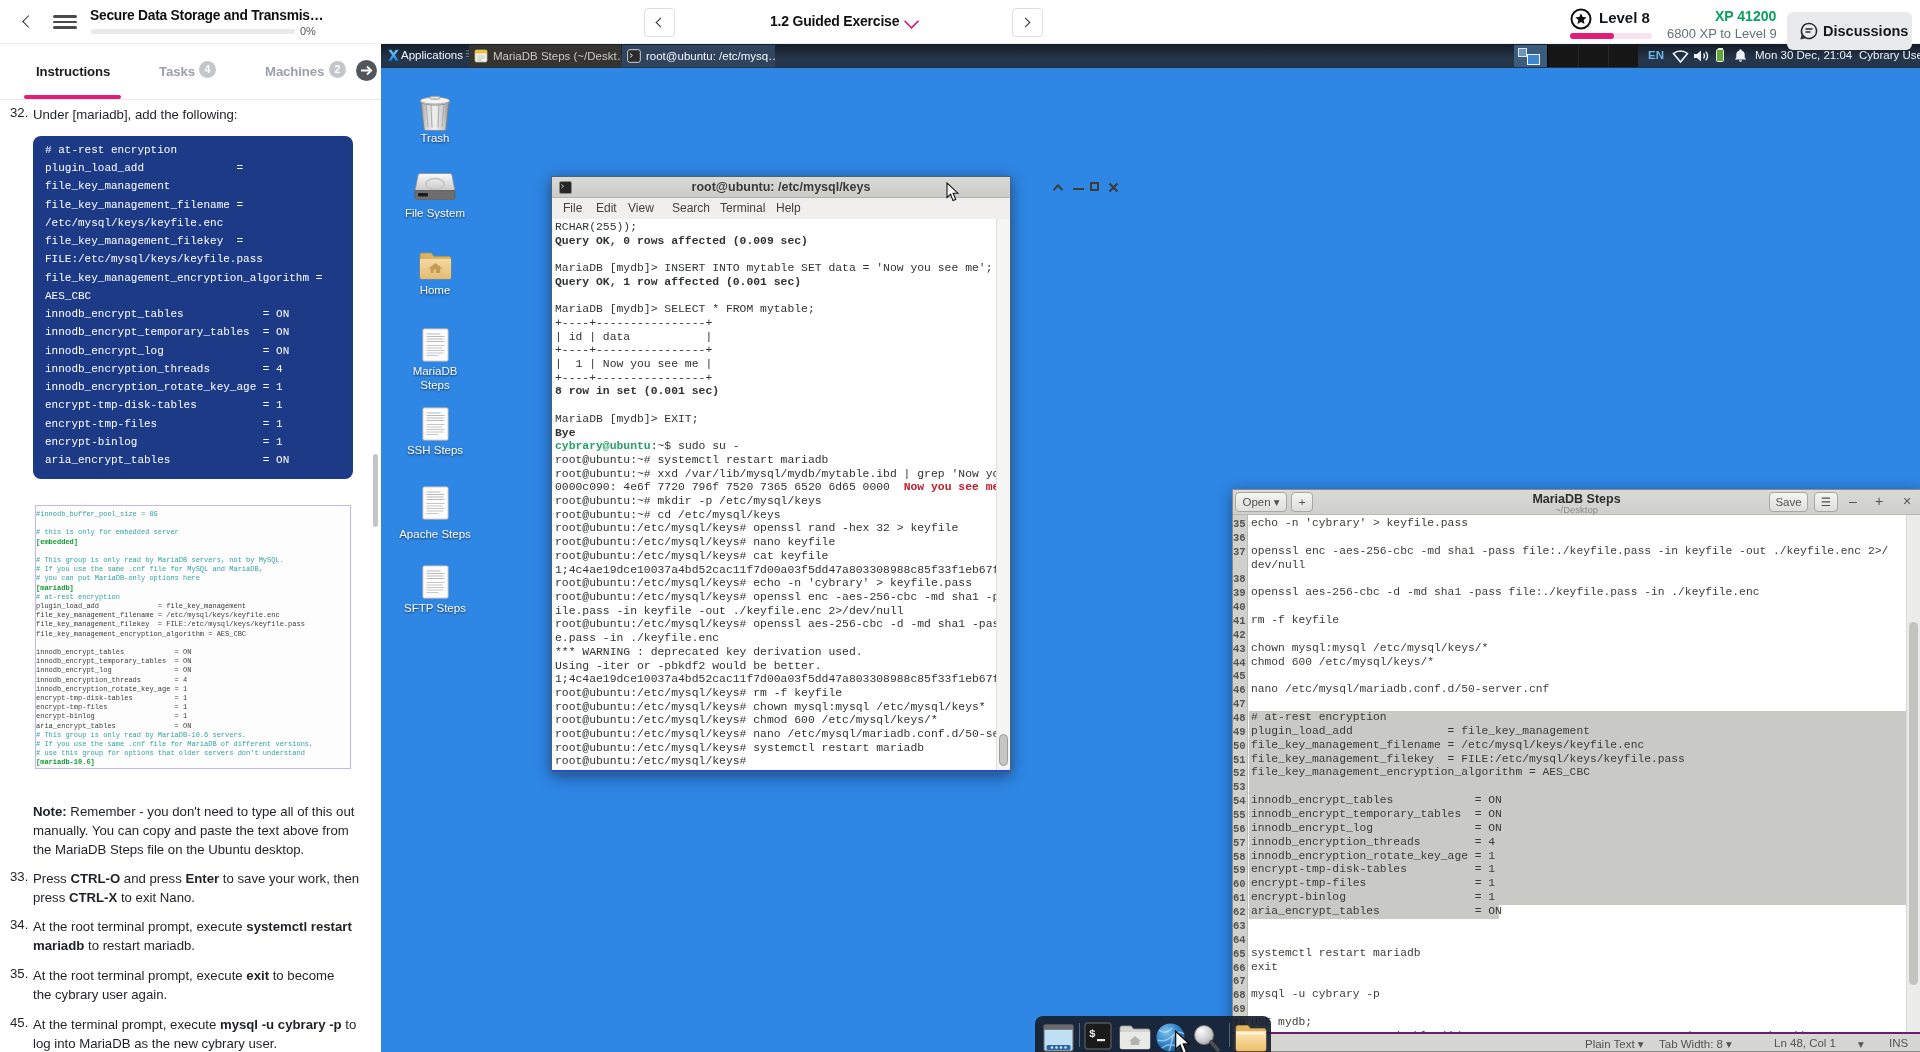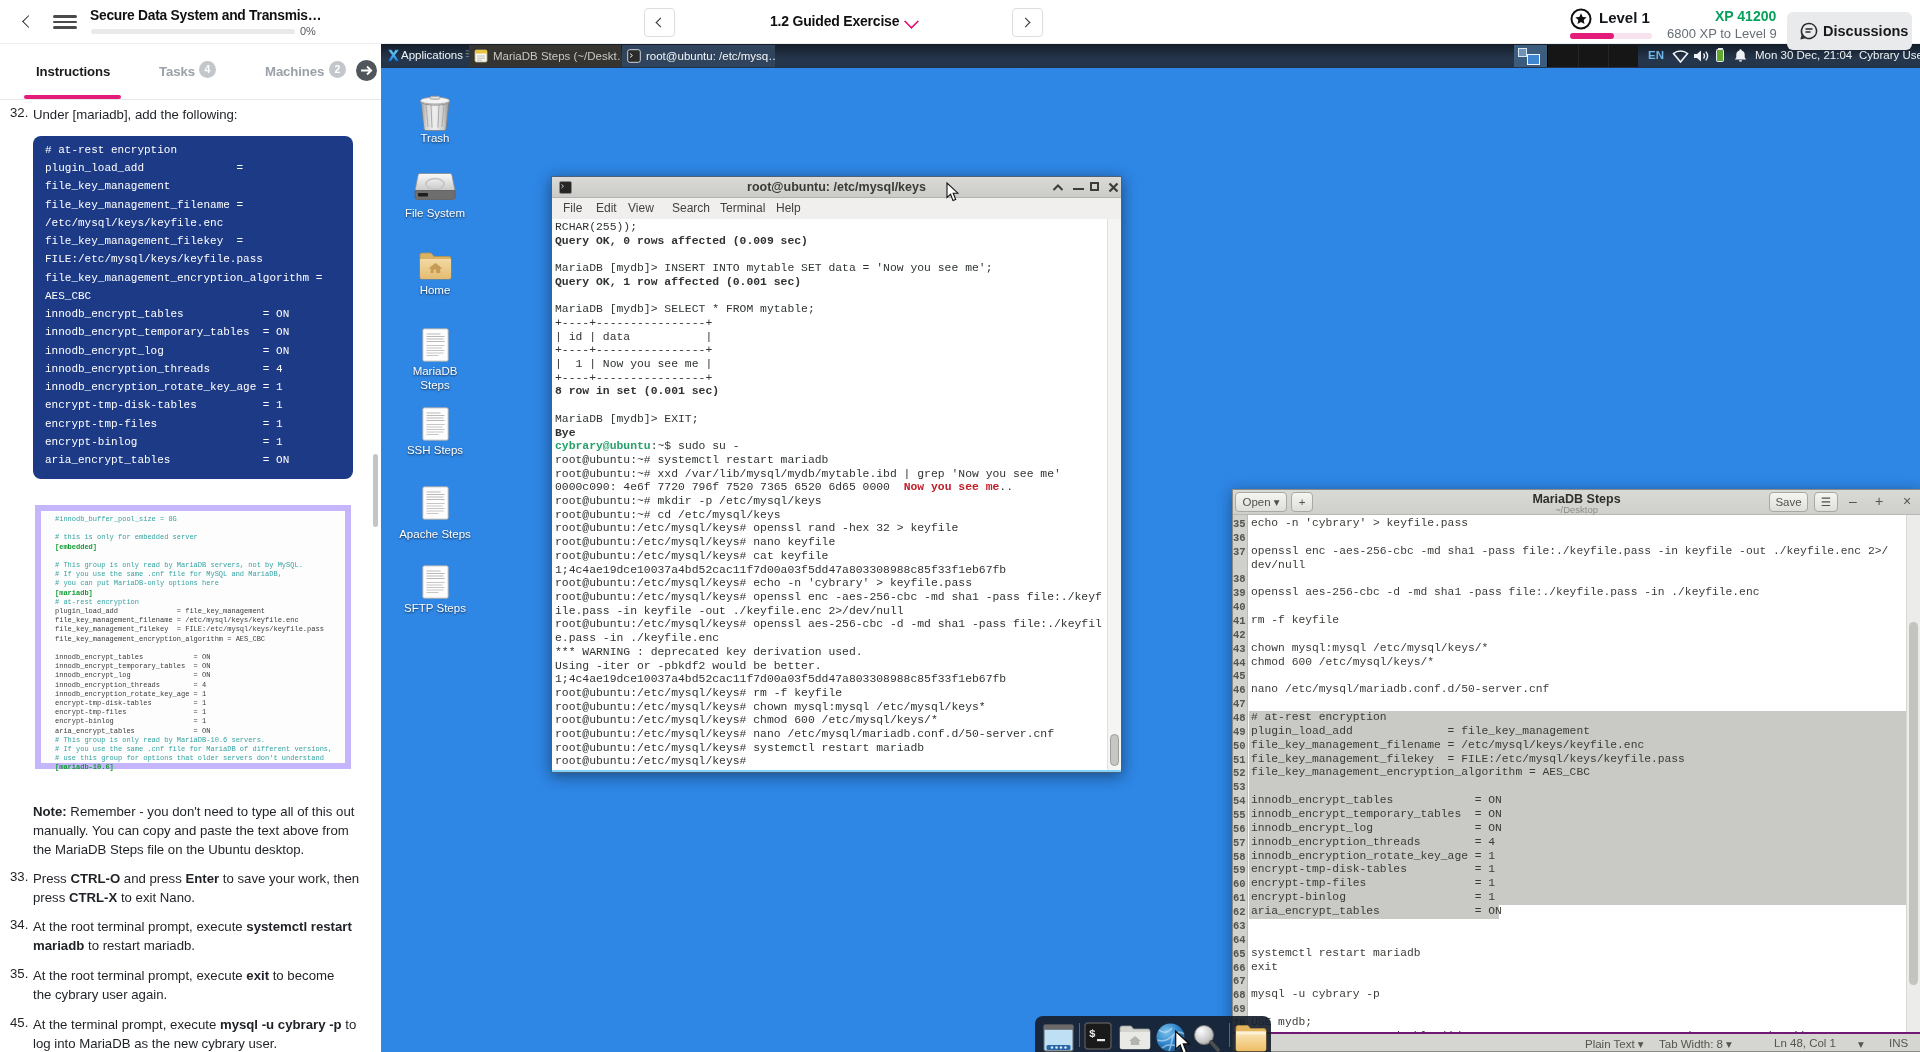--- a/index.html
+++ b/index.html
@@ -37,36 +37,36 @@
 .badge { position:absolute; top:17px; width:17px; height:17px; border-radius:50%; background:#c3c7cc; color:#fff; font-size:10.5px; font-weight:bold; text-align:center; line-height:17px; }
 #bdg1 { left:199px; } #bdg2 { left:329px; }
 #tabarrow { position:absolute; left:356px; top:16px; width:21px; height:21px; border-radius:50%; background:#51565c; color:#fff; }
 #tabunderline { position:absolute; left:24px; top:51px; width:97px; height:4px; background:#e31c79; border-radius:2px; }
 #lscroll { position:absolute; left:373px; top:410px; width:5px; height:73px; background:#c5c5c7; border-radius:3px; }
 #instr { position:absolute; left:0; top:57px; width:373px; height:951px; font-size:13.2px; color:#1e2125; }
 .stepnum { position:absolute; left:10px; }
 .steptxt { position:absolute; left:33px; line-height:19px; }
 #codeblock { position:absolute; left:33px; top:35px; width:320px; height:343px; background:#1d3a87; border-radius:8px; color:#fff;
   font-family:"Liberation Mono", monospace; font-size:11px; line-height:18.24px; padding:5px 12px; white-space:pre; }
-#nanoshot { position:absolute; left:35px; top:404px; width:316px; height:264px; background:#fdfdfd; border:6px solid #c4b5fd;
-  font-family:"Liberation Mono", monospace; font-size:7px; line-height:9.2px; padding:4px 14px; white-space:pre; color:#3a3a3a; }
+#nanoshot { position:absolute; left:35px; top:404px; width:316px; height:264px; background:#fdfdfd; border:1px solid #c4b5fd;
+  font-family:"Liberation Mono", monospace; font-size:7px; line-height:9.2px; padding:4px 0; white-space:pre; color:#3a3a3a; }
 #nanoshot .c { color:#35a3a3; } #nanoshot .g { color:#0f9b31; font-weight:bold; }
 
 #vm { position:absolute; left:381px; top:44px; width:1539px; height:1008px; background:#2e86e5; overflow:hidden; z-index:5; }
 #xpanel { position:absolute; left:0; top:0; width:1539px; height:24px; background:linear-gradient(#141d29,#26374d 65%, #233247); }
 #xpanel .app { position:absolute; left:20px; top:5px; color:#f2f5f8; font-size:11.5px; }
 .winbtn { position:absolute; top:1px; height:22px; font-size:11.5px; overflow:hidden; white-space:nowrap; }
 #wb1 { left:88px; width:152px; background:#353430; color:#c9c7c2; }
 #wb2 { left:241px; width:153px; background:#30445e; color:#f4f6f8; }
 .winbtn .lbl { position:absolute; left:24px; top:4px; }
 
 .dicon { position:absolute; width:108px; text-align:center; color:#fff; font-size:11.5px; }
 .dicon .lab { text-shadow:0 1px 2px rgba(0,0,0,.65); line-height:13.5px; }
 
-#term { position:absolute; left:170px; top:132px; width:571px; height:597px; background:#7dd3fc; border:1px solid #4e607a; box-shadow:0 3px 14px rgba(0,0,0,.45); }
+#term { position:absolute; left:170px; top:132px; width:460px; height:597px; background:#1d4ed8; border:1px solid #4e607a; box-shadow:0 3px 14px rgba(0,0,0,.45); }
 #termtitle { position:absolute; left:0; top:0; width:100%; height:21px; background:linear-gradient(#dadad6,#cbcbc7); border-bottom:1px solid #b3b3af; }
 #termtitle .t { position:absolute; left:0; right:0; top:3px; text-align:center; font-size:12.5px; font-weight:bold; color:#3a3a38; }
 #termmenu { position:absolute; left:0; top:21px; width:100%; height:21px; background:#f0efed; font-size:12px; color:#44423e; }
 #termmenu span { position:absolute; top:3px; }
 #termbody { position:absolute; left:0; top:42px; right:14px; bottom:2px; background:#fff; overflow:hidden;
   font-family:"Liberation Mono", monospace; font-size:11.4px; line-height:13.7px; color:#2f3430; white-space:pre; }
 #termscroll { position:absolute; right:0; top:42px; width:14px; bottom:2px; background:#f5f5f3; border-left:1px solid #e0e0de; }
 #termscroll i { position:absolute; left:2px; right:2px; top:515px; height:32px; background:#c6c6c2; border:1px solid #9d9d99; border-radius:5px; }
 
 #edit { position:absolute; left:851px; top:445px; width:688px; height:563px; background:#fff; border:1px solid #8a8a86; border-right:none; box-shadow:0 3px 14px rgba(0,0,0,.4); }
@@ -91,36 +91,36 @@
 </head>
 <body>
 
 <div id="hdr">
   <span class="backchev"></span>
   <span class="burger">
       <i style="top:0"></i>
       <i style="top:5.6px"></i>
       <i style="top:11.2px"></i>
     </span>
-  <span class="ctitle">Secure Data System and Transmis…</span>
+  <span class="ctitle">Secure Data Storage and Transmis…</span>
   <span class="pbar"></span>
     <span class="pct">0%</span>
   <span class="navbtn" id="prevbtn">
       <span></span>
     </span>
   <span class="navbtn" id="nextbtn">
       <span></span>
     </span>
   <span id="lessontitle">1.2 Guided Exercise</span>
   <span id="lessonchev"></span>
   <svg id="lvlicon" viewBox="0 0 22 22">
       <circle cx="11" cy="11" r="9.5" fill="none" stroke="#101010" stroke-width="2"></circle>
       <path d="M11 5.2 L12.7 8.9 16.6 9.3 13.7 12 14.5 15.9 11 13.9 7.5 15.9 8.3 12 5.4 9.3 9.3 8.9 Z" fill="#101010"></path>
     </svg>
-  <span id="lvltxt">Level 1</span>
+  <span id="lvltxt">Level 8</span>
   <span id="lvlbar">
       <i></i>
     </span>
   <span id="xp">XP 41200</span>
   <span id="xpto">6800 XP to Level 9</span>
   <span id="disc">
     <svg style="position:absolute;left:13px;top:10px" width="18" height="18" viewBox="0 0 18 18">
         <path d="M9 1.5 a7.5 7.5 0 1 1 -6.5 11.2 L1.5 16.5 l3.8-1 A7.5 7.5 0 0 1 9 1.5 Z" fill="none" stroke="#26282b" stroke-width="1.6"></path>
         <path d="M5.5 7h7 M5.5 10h5" stroke="#26282b" stroke-width="1.3"></path>
       </svg>

